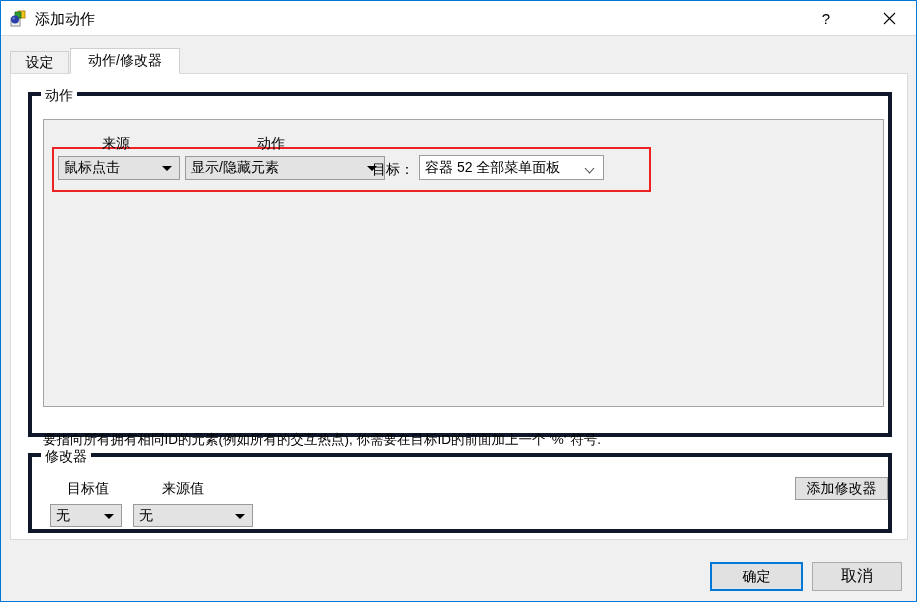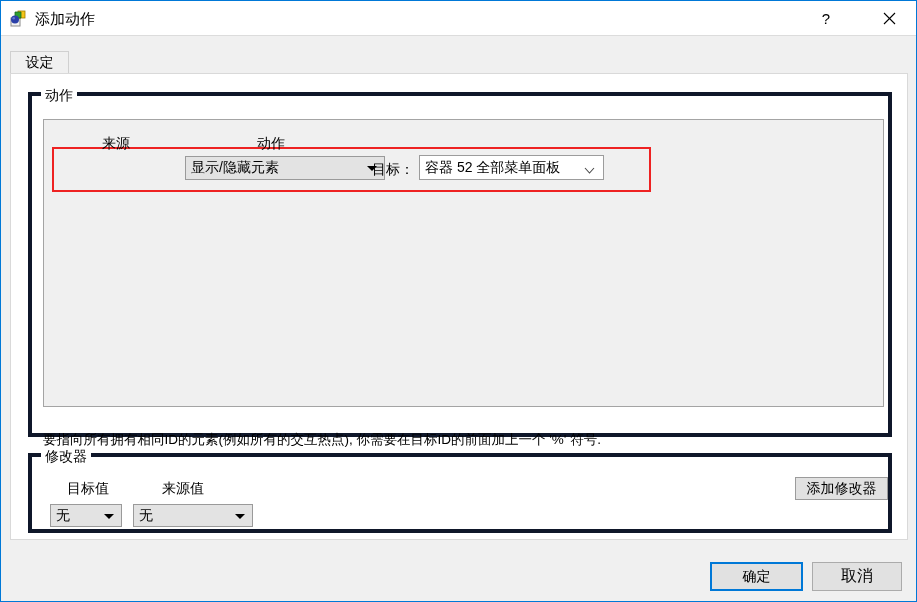--- a/index.html
+++ b/index.html
@@ -306,36 +306,41 @@
     <button class="caption-btn" id="close-btn">
       <svg width="13" height="13" viewBox="0 0 13 13">
         <line x1="1" y1="1" x2="12" y2="12" stroke="#000" stroke-width="1.1"></line>
         <line x1="12" y1="1" x2="1" y2="12" stroke="#000" stroke-width="1.1"></line>
       </svg>
     </button>
   </div>
 
   <div id="tabstrip">
     <div class="tab" id="tab-settings">设定</div>
+    <div class="tab" id="tab-actions">动作/修改器</div>
   </div>
 
   <div id="tabpanel">
 
     <div class="groupbox" id="group-action">
       <span class="group-legend">动作</span>
 
       <button class="btn-classic" id="btn-add-action">添加动作</button>
 
       <div id="action-list">
 
         <div id="highlight-box"></div>
 
         <div class="col-label" id="label-source">来源</div>
         <div class="col-label" id="label-action">动作</div>
 
+        <div class="combo-classic" id="combo-source">
+          <span>鼠标点击</span>
+          <span class="caret"></span>
+        </div>
 
         <div class="combo-classic" id="combo-action">
           <span>显示/隐藏元素</span>
           <span class="caret"></span>
         </div>
 
         <div id="label-target">目标：</div>
 
         <div id="combo-target">
           <span>容器 52 全部菜单面板</span>

